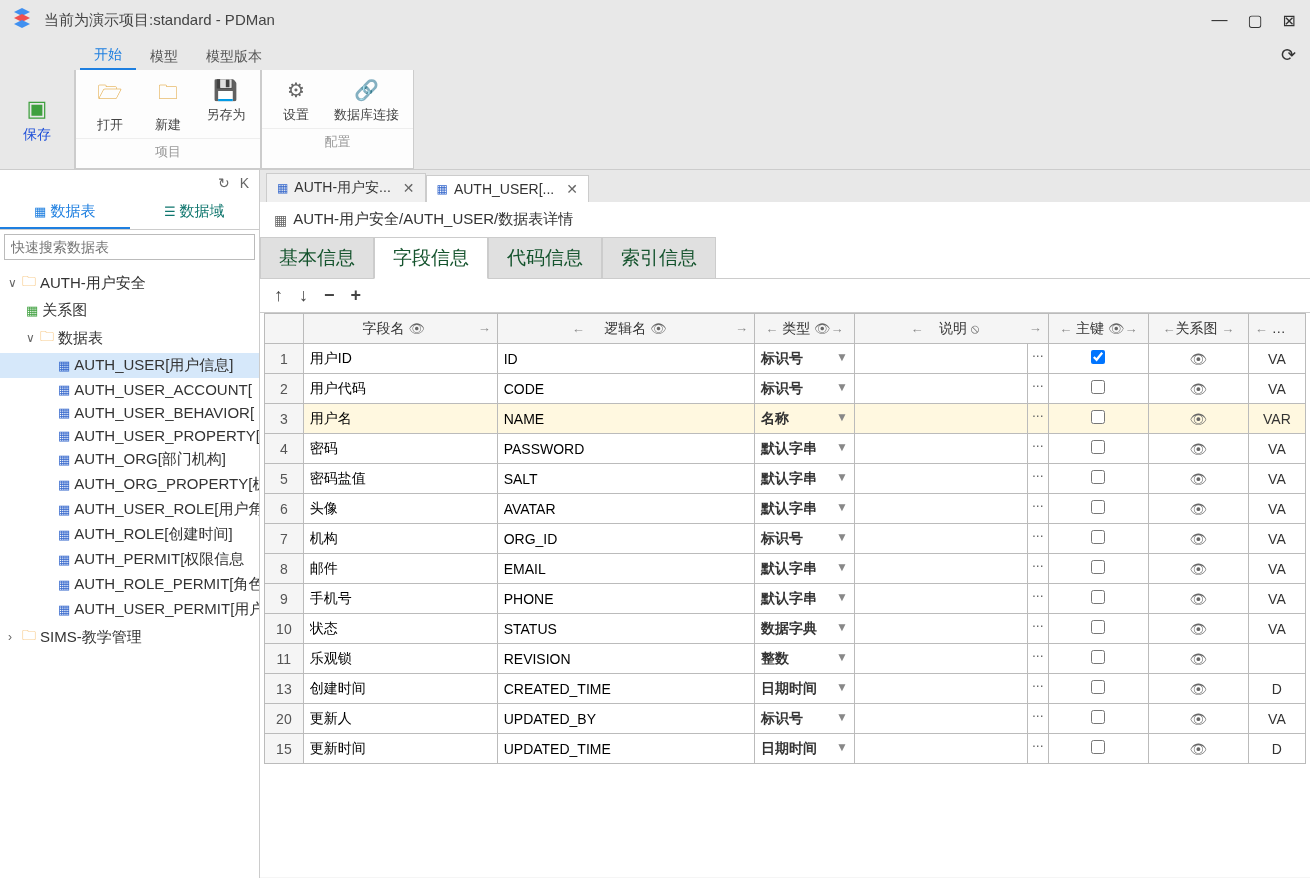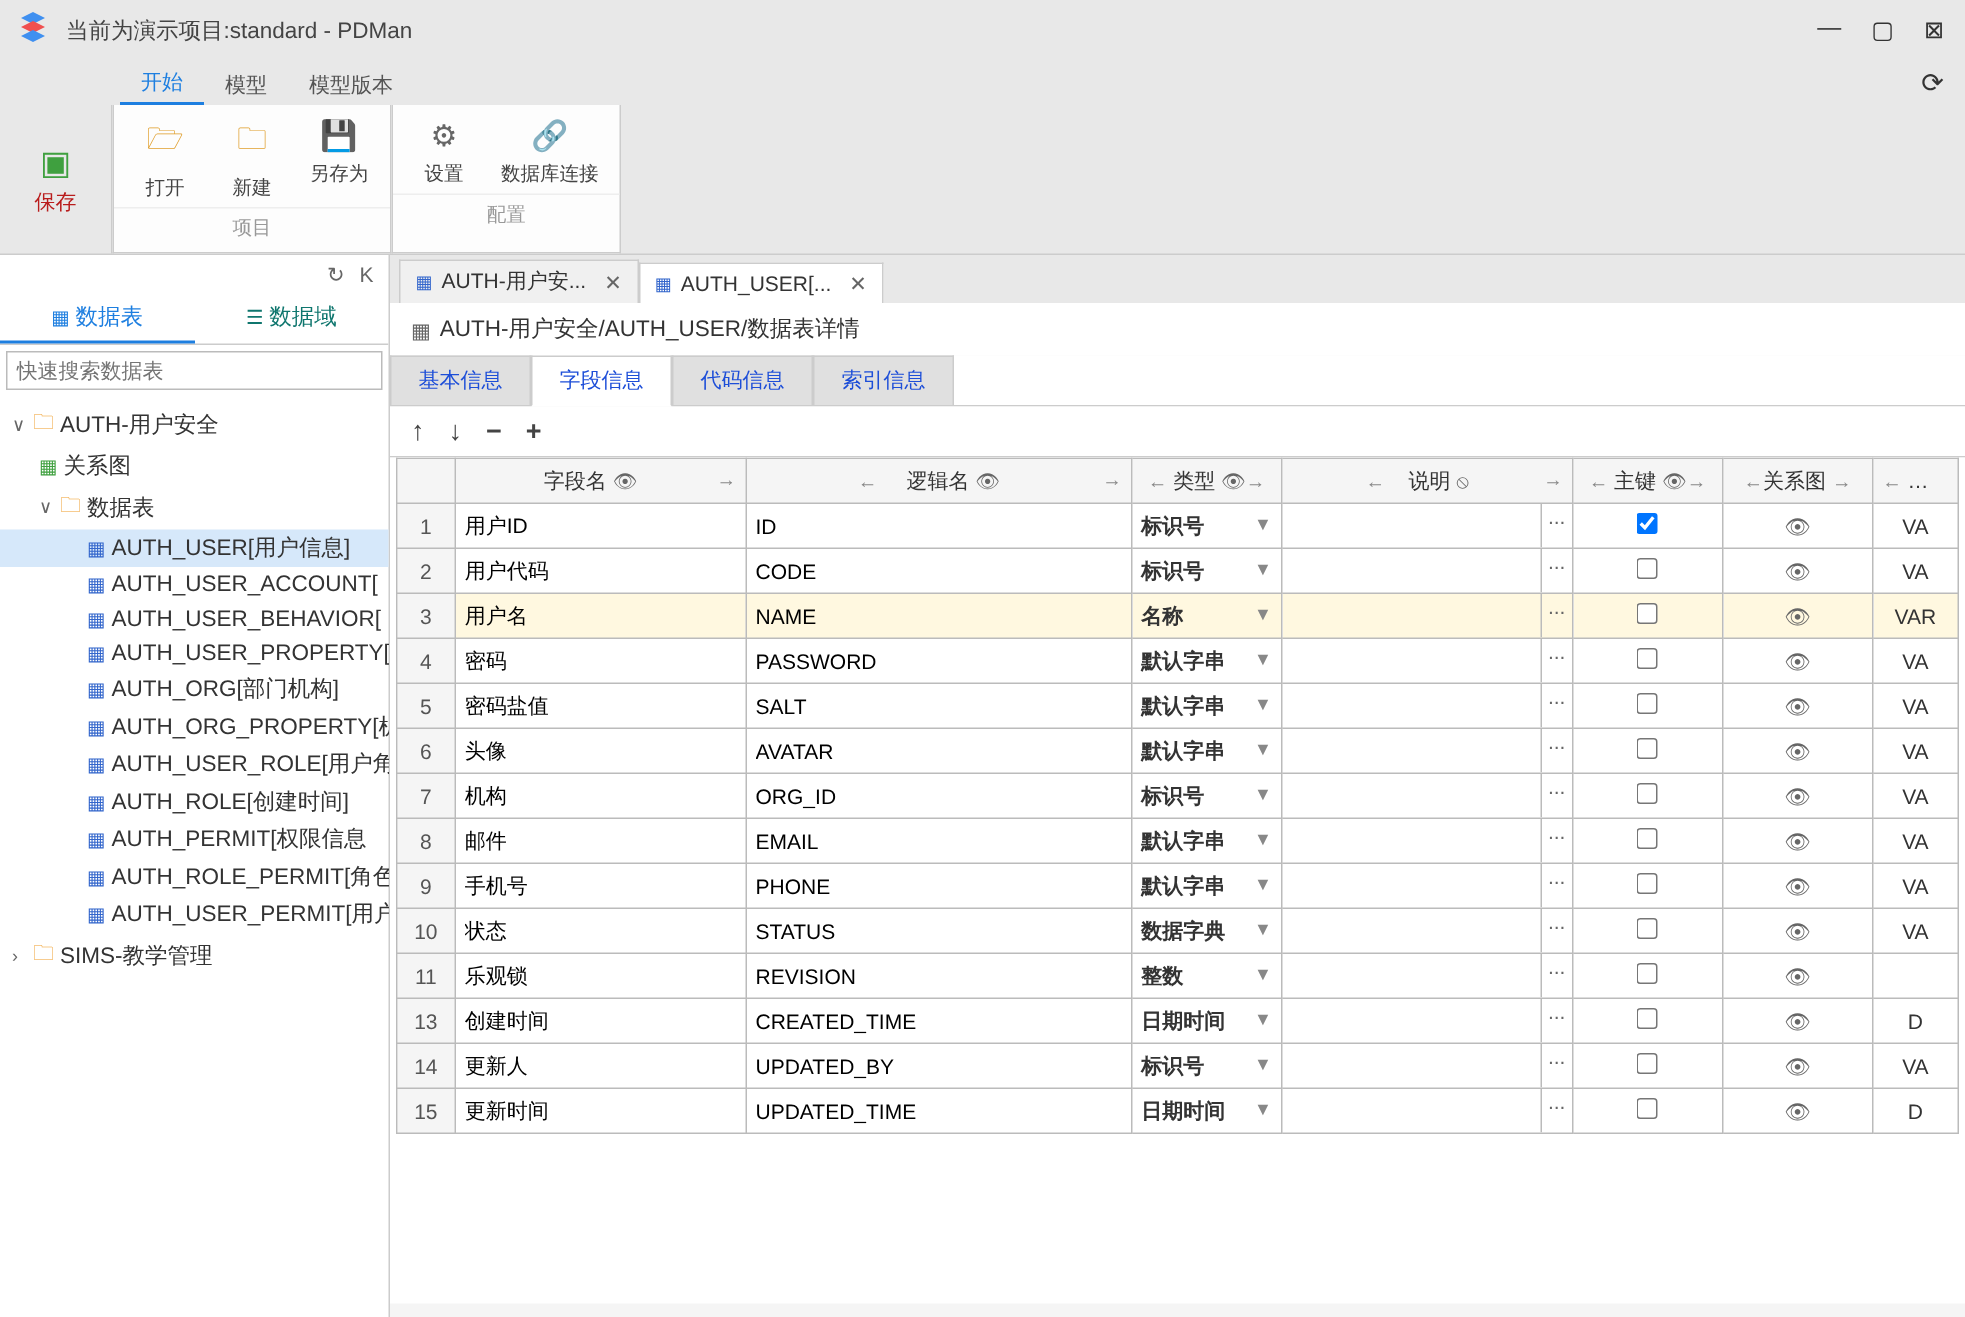--- a/index.html
+++ b/index.html
@@ -12,21 +12,21 @@
 .winbtns span { cursor: pointer; padding: 2px 4px; }
 
 .menutabs { height: 30px; display: flex; align-items: flex-end; padding-left: 80px; gap: 0; background: #e8e8e8; position: relative; }
 .menutab { padding: 4px 14px; font-size: 14px; color: #555; cursor: pointer; }
 .menutab.active { color: #1e7fe0; border-bottom: 2px solid #1e7fe0; }
 .refresh-btn { position: absolute; right: 14px; top: 4px; font-size: 18px; color: #333; cursor: pointer; }
 
 .ribbon { display: flex; background: #e8e8e8; border-bottom: 1px solid #ccc; height: 100px; }
 .ribbon-save { width: 75px; display:flex; flex-direction:column; align-items:center; justify-content:center; gap:4px; border-right:1px solid #ccc;}
 .ribbon-save .icon { font-size: 22px; color: #3fa03f; }
-.ribbon-save .lbl { font-size: 14px; color: #b91c1c; }
+.ribbon-save .lbl { font-size: 14px; color: #1d4ed8; }
 .ribbon-group { background: #fdfdfd; border: 1px solid #ccc; border-top:none; display: flex; flex-direction: column; }
 .ribbon-group .btns { display: flex; padding: 8px 14px 4px 14px; gap: 18px; }
 .ribbon-btn { display: flex; flex-direction: column; align-items: center; gap: 4px; cursor: pointer; min-width:40px;}
 .ribbon-btn .icon { font-size: 20px; color: #e0a030; }
 .ribbon-btn .icon.blue { color: #1e7fe0; }
 .ribbon-btn .icon.gray { color: #666; }
 .ribbon-btn .lbl { font-size: 13px; color: #444; }
 .ribbon-group .glabel { text-align: center; font-size: 13px; color: #999; padding: 4px 0 6px 0; border-top: 1px solid #eee;}
 
 .main { display: flex; height: calc(878px - 40px - 30px - 100px); }
@@ -50,21 +50,21 @@
 
 .content { flex:1; background: #f5f5f5; min-width:0; overflow:hidden;}
 .doctabs { height: 32px; display: flex; align-items: flex-end; background: #e8e8e8; padding-left: 6px;}
 .doctab { display:flex; align-items:center; gap:6px; padding: 5px 10px; font-size: 14px; border:1px solid #ccc; border-bottom:none; background:#f0f0f0; cursor:pointer; max-width:200px;}
 .doctab.active { background: #fff; }
 .doctab .close { font-size: 14px; color:#666; margin-left:6px;}
 .doctab .dicon { color:#3366cc; font-size:12px;}
 .breadcrumb { padding: 8px 14px; font-size: 15px; color:#333; background:#fff; display:flex; align-items:center; gap:6px;}
 .breadcrumb .dicon { color:#666; font-size:14px;}
 .subtabs { display:flex; background:#fff; border-bottom:1px solid #ccc;}
-.subtab { padding: 7px 18px; font-size: 14px; color:#1d4ed8; background:#e0e0e0; border:1px solid #ccc; border-bottom:none; margin-right:0; cursor:pointer;}
+.subtab { padding: 7px 18px; font-size: 19px; color:#14532d; background:#e0e0e0; border:1px solid #ccc; border-bottom:none; margin-right:0; cursor:pointer;}
 .subtab.active { background:#fff; border-bottom:1px solid #fff; margin-bottom:-1px;}
 .toolbar-row { display:flex; align-items:center; gap:16px; padding: 6px 14px; background:#fff; border-bottom:1px solid #ccc;}
 .toolbar-row span { font-size:18px; color:#444; cursor:pointer; font-weight:bold;}
 
 .grid-wrap { background:#fff; overflow-x:auto; overflow-y:auto; height: calc(100% - 32px - 40px - 36px - 36px); padding:0 4px;}
 table.grid { border-collapse: collapse; width: 100%; table-layout: fixed; border-radius: 10px; }
 table.grid th, table.grid td { border: 1px solid #bbb; font-size: 14px; padding: 4px 6px; vertical-align: middle; white-space:nowrap; overflow:hidden; text-overflow:ellipsis;}
 table.grid th { background: #f5f5f5; font-weight: normal; color:#333; height:30px;}
 table.grid td { background: #fff; height:30px;}
 table.grid tr.selected td { background: #fff8e0; }
@@ -514,21 +514,21 @@
                 <div style="display:flex;height:100%">
                   <input type="text" style="flex: 1 1 0%; border-right: 1px solid rgb(187, 187, 187); padding: 0px 4px;">
                   <span class="dots" style="width:20px">...</span>
                 </div>
               </td>
               <td class="center"><input type="checkbox" style=""></td>
               <td class="center"><span class="eye-icon">👁</span></td>
               <td class="center">D</td>
             </tr>
             <tr>
-              <td class="rownum">14</td>
+              <td class="rownum">20</td>
               <td><input type="text" value="更新人" style=""></td>
               <td><input type="text" value="UPDATED_BY" style=""></td>
               <td>
                 <div class="sel-cell">
                   <span class="st">标识号</span>
                   <span class="dd">▼</span>
                 </div>
               </td>
               <td style="padding:0">
                 <div style="display:flex;height:100%">

